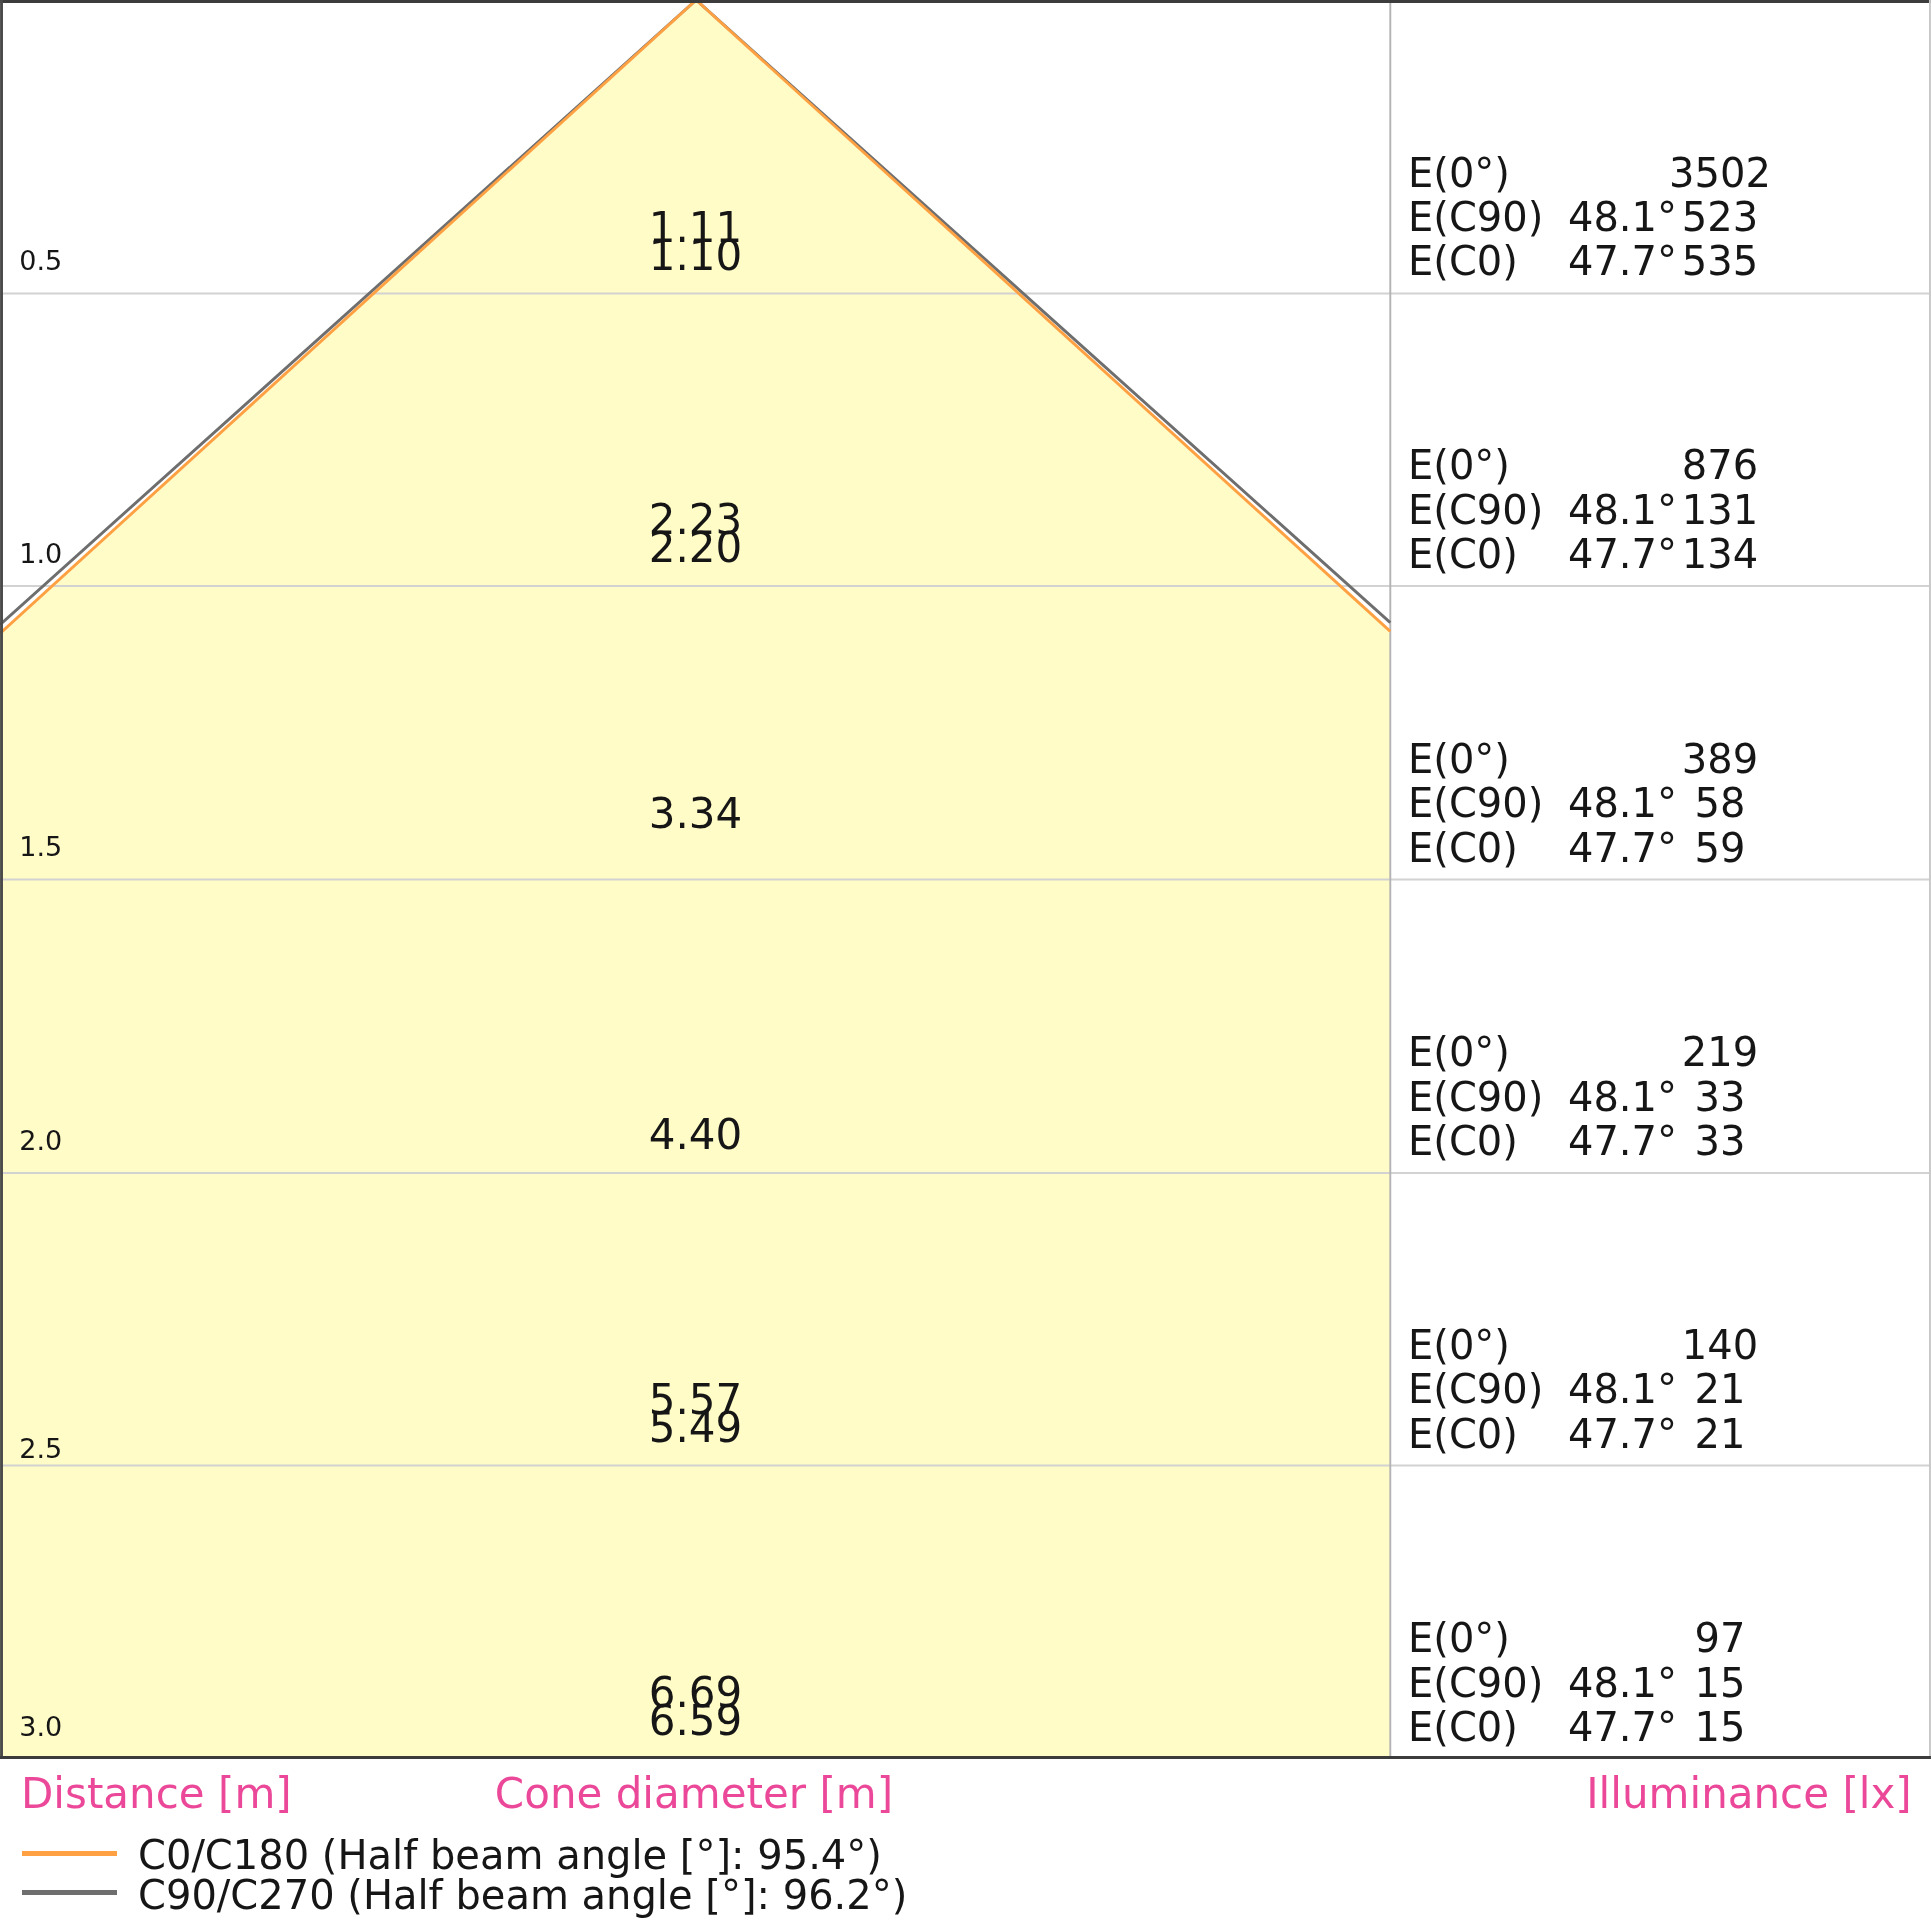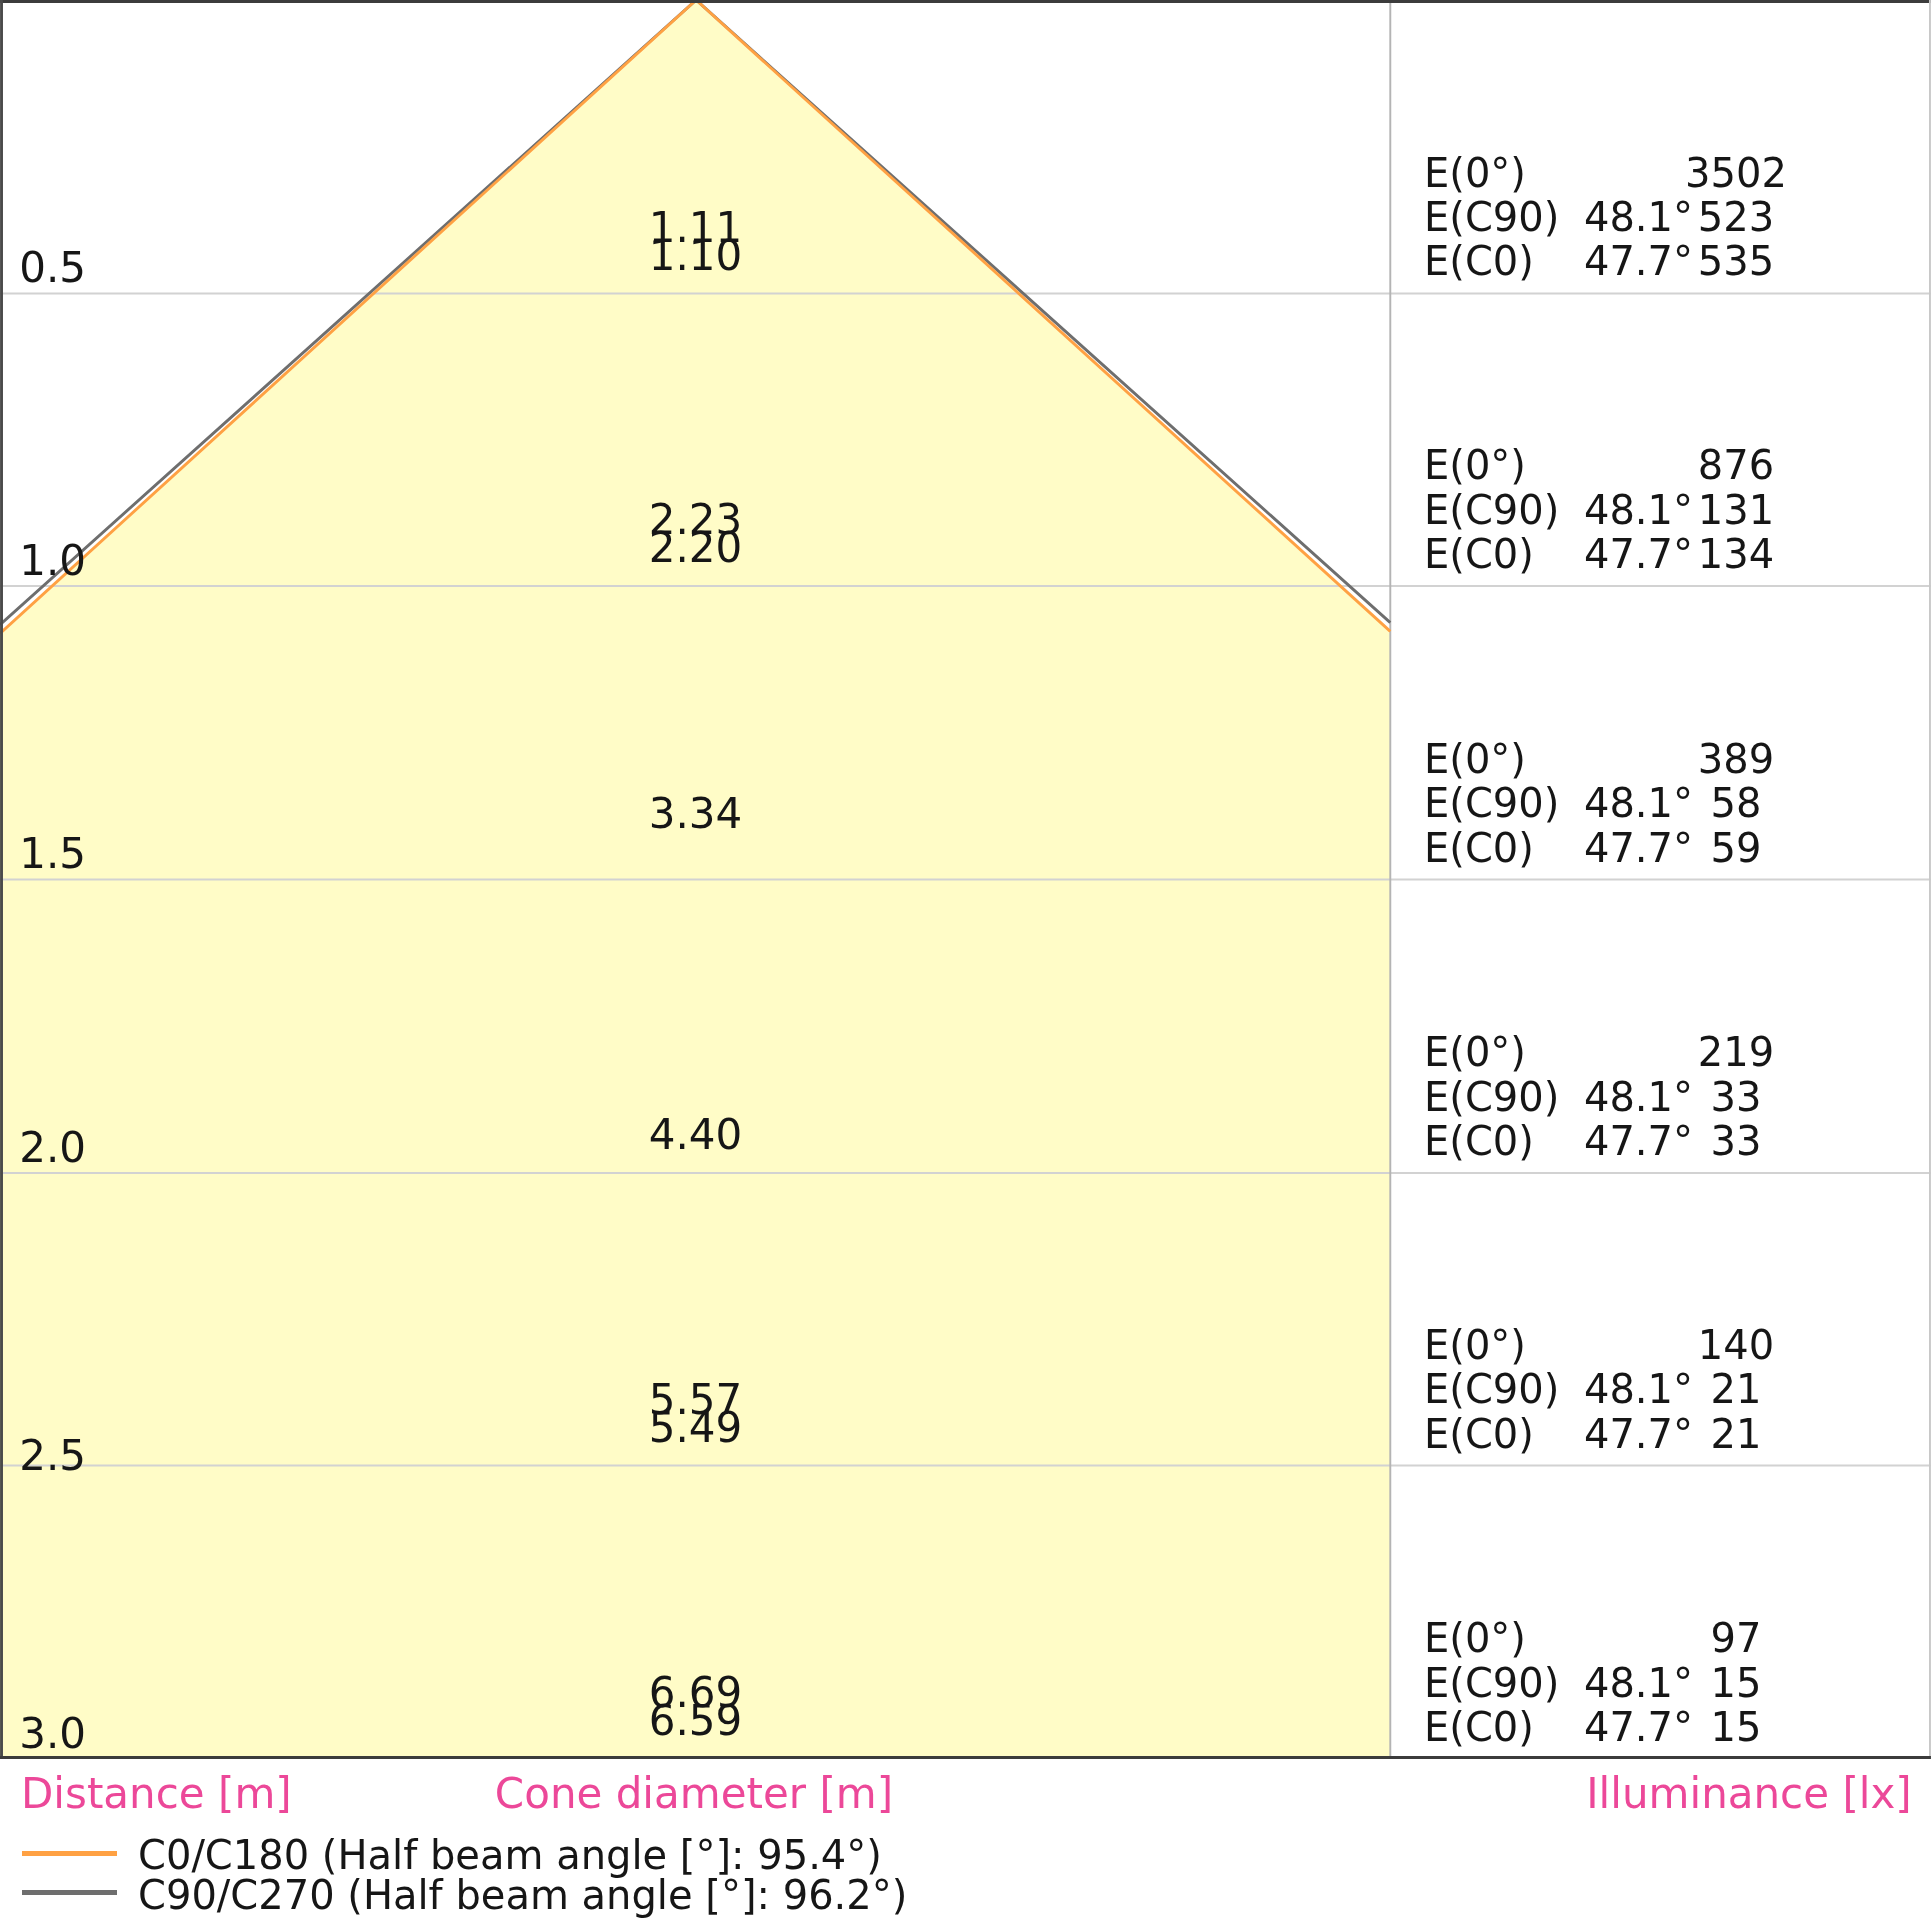--- a/index.html
+++ b/index.html
@@ -9,27 +9,27 @@
     background:#ffffff;
     font-family:"DejaVu Sans","Liberation Sans",sans-serif;
     color:#161616;
     overflow:hidden;
   }
   .abs{position:absolute;}
   svg{display:block;}
 
   .dist-label{
     position:absolute;left:19.3px;
-    font-size:42px;line-height:1;color:#161616;white-space:nowrap;
+    font-size:27px;line-height:1;color:#161616;white-space:nowrap;
   }
   .cone-label{
     position:absolute;left:0;width:1391px;text-align:center;
     font-size:42px;line-height:1;color:#161616;white-space:nowrap;
   }
-  .eline{position:absolute;left:0;width:1754px;height:46px;margin-left:16px;}
+  .eline{position:absolute;left:0;width:1754px;height:46px;}
   .elabel{position:absolute;left:1408px;font-size:40px;line-height:1.1;white-space:nowrap;}
   .eangle{position:absolute;left:1419px;width:258px;text-align:right;font-size:40px;line-height:1.1;white-space:nowrap;}
   .evalue{position:absolute;left:1585px;width:270px;text-align:center;font-size:40px;line-height:1.1;white-space:nowrap;}
 
   .axis-caption{font-size:42px;line-height:1;color:#ec4899;white-space:nowrap;}
   .legend-text{position:absolute;left:138px;font-size:40px;line-height:1.05;color:#161616;white-space:nowrap;}
   .legend-swatch{position:absolute;left:22px;width:95px;height:4.8px;}
   .swatch-c0{background:#FFA143;}
   .swatch-c90{background:#6E6E6E;}
 </style>

